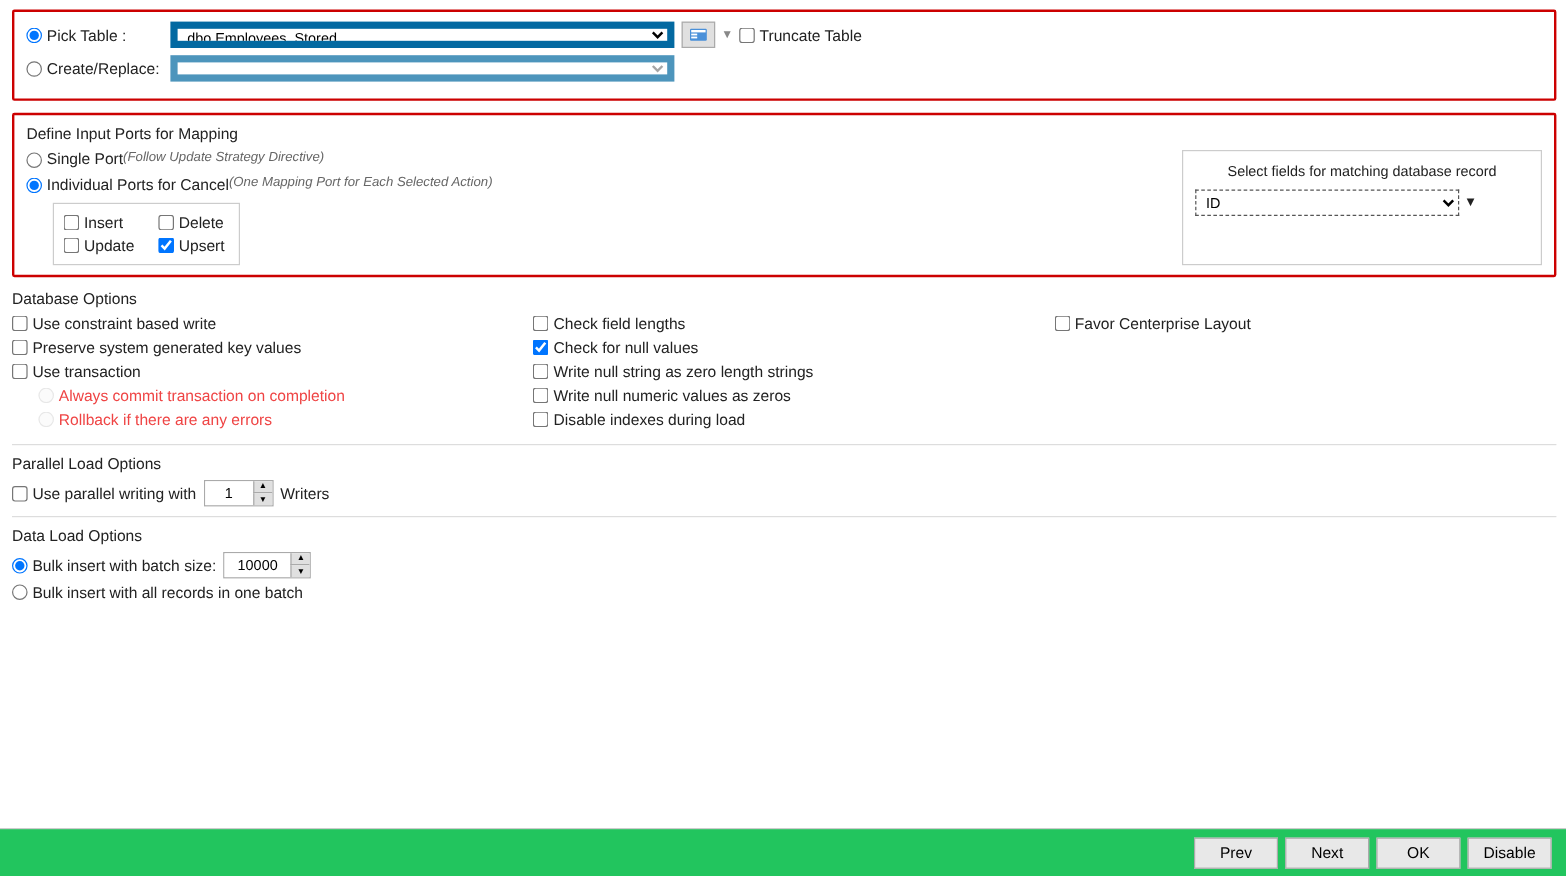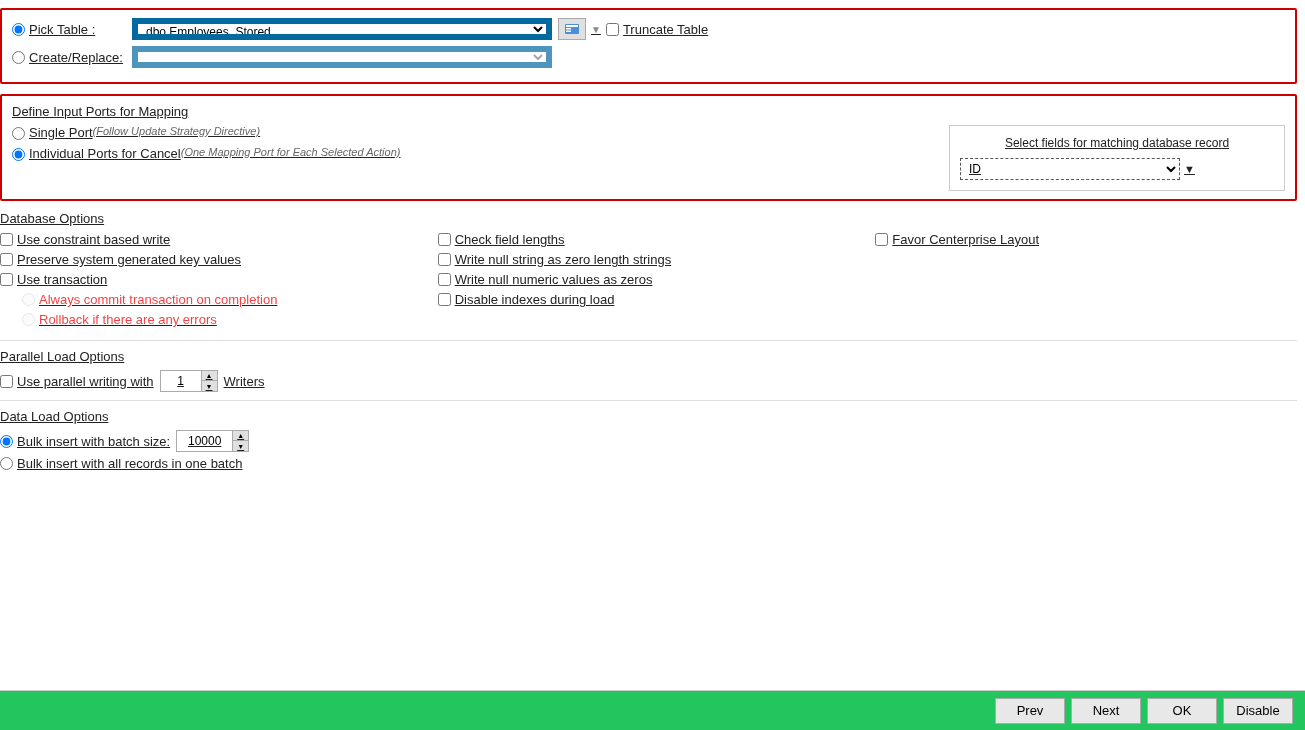--- a/index.html
+++ b/index.html
@@ -11,23 +11,22 @@
       width: 1305px;
       height: 730px;
       overflow: hidden;
       display: flex;
       flex-direction: column;
     }
     .main-content {
       flex: 1;
       background: #ffffff;
       overflow-y: auto;
-      padding: 8px 8px 8px 0;
+      padding: 8px 8px 8px 10px;
       position: relative;
-      text-decoration: underline;
     }
 
     
     .section-box {
       border: 2px solid #cc0000;
       border-radius: 2px;
       margin-bottom: 10px;
       padding: 8px 10px;
       background: #fff;
     }
@@ -93,21 +92,21 @@
 
     
     .ports-section {
       display: flex;
       gap: 20px;
     }
     .ports-left {
       flex: 1;
     }
     .ports-right {
-      width: 336px;
+      width: 300px;
       border: 1px solid #ccc;
       padding: 10px;
       display: flex;
       flex-direction: column;
       gap: 8px;
     }
     .ports-right-title {
       font-size: 12px;
       text-align: center;
       color: #222;
@@ -318,20 +317,38 @@
         </div>
 
         <div class="port-radio-item" style="margin-top:6px;">
           <input type="radio" name="portMode" checked="" style="">
           <div class="port-radio-text">
             <span>Individual Ports for Cancel</span>
             <span class="port-radio-sub">(One Mapping Port for Each Selected Action)</span>
           </div>
         </div>
 
+        <div class="actions-grid" style="margin-left:22px; margin-top:8px;">
+          <label class="checkbox-label">
+            <input type="checkbox" style="">
+            <span>Insert</span>
+          </label>
+          <label class="checkbox-label">
+            <input type="checkbox" style="">
+            <span>Delete</span>
+          </label>
+          <label class="checkbox-label">
+            <input type="checkbox" style="">
+            <span>Update</span>
+          </label>
+          <label class="checkbox-label">
+            <input type="checkbox" checked="" style="">
+            <span>Upsert</span>
+          </label>
+        </div>
       </div>
 
       <div class="ports-right">
         <div class="ports-right-title">Select fields for matching database record</div>
         <div class="field-select-row">
           <select class="field-dropdown">
             <option>ID</option>
           </select>
           <span style="font-size:11px;cursor:pointer;">▼</span>
         </div>
@@ -374,20 +391,26 @@
             <span>Rollback if there are any errors</span>
           </label>
         </div>
       </div>
 
       <div class="db-col">
         <div class="db-option-row">
           <label class="checkbox-label">
             <input type="checkbox" style="">
             <span>Check field lengths</span>
+          </label>
+        </div>
+        <div class="db-option-row">
+          <label class="checkbox-label">
+            <input type="checkbox" checked="" style="">
+            <span>Check for null values</span>
           </label>
         </div>
         <div class="db-option-row">
           <label class="checkbox-label">
             <input type="checkbox" style="">
             <span>Write null string as zero length strings</span>
           </label>
         </div>
         <div class="db-option-row">
           <label class="checkbox-label">

